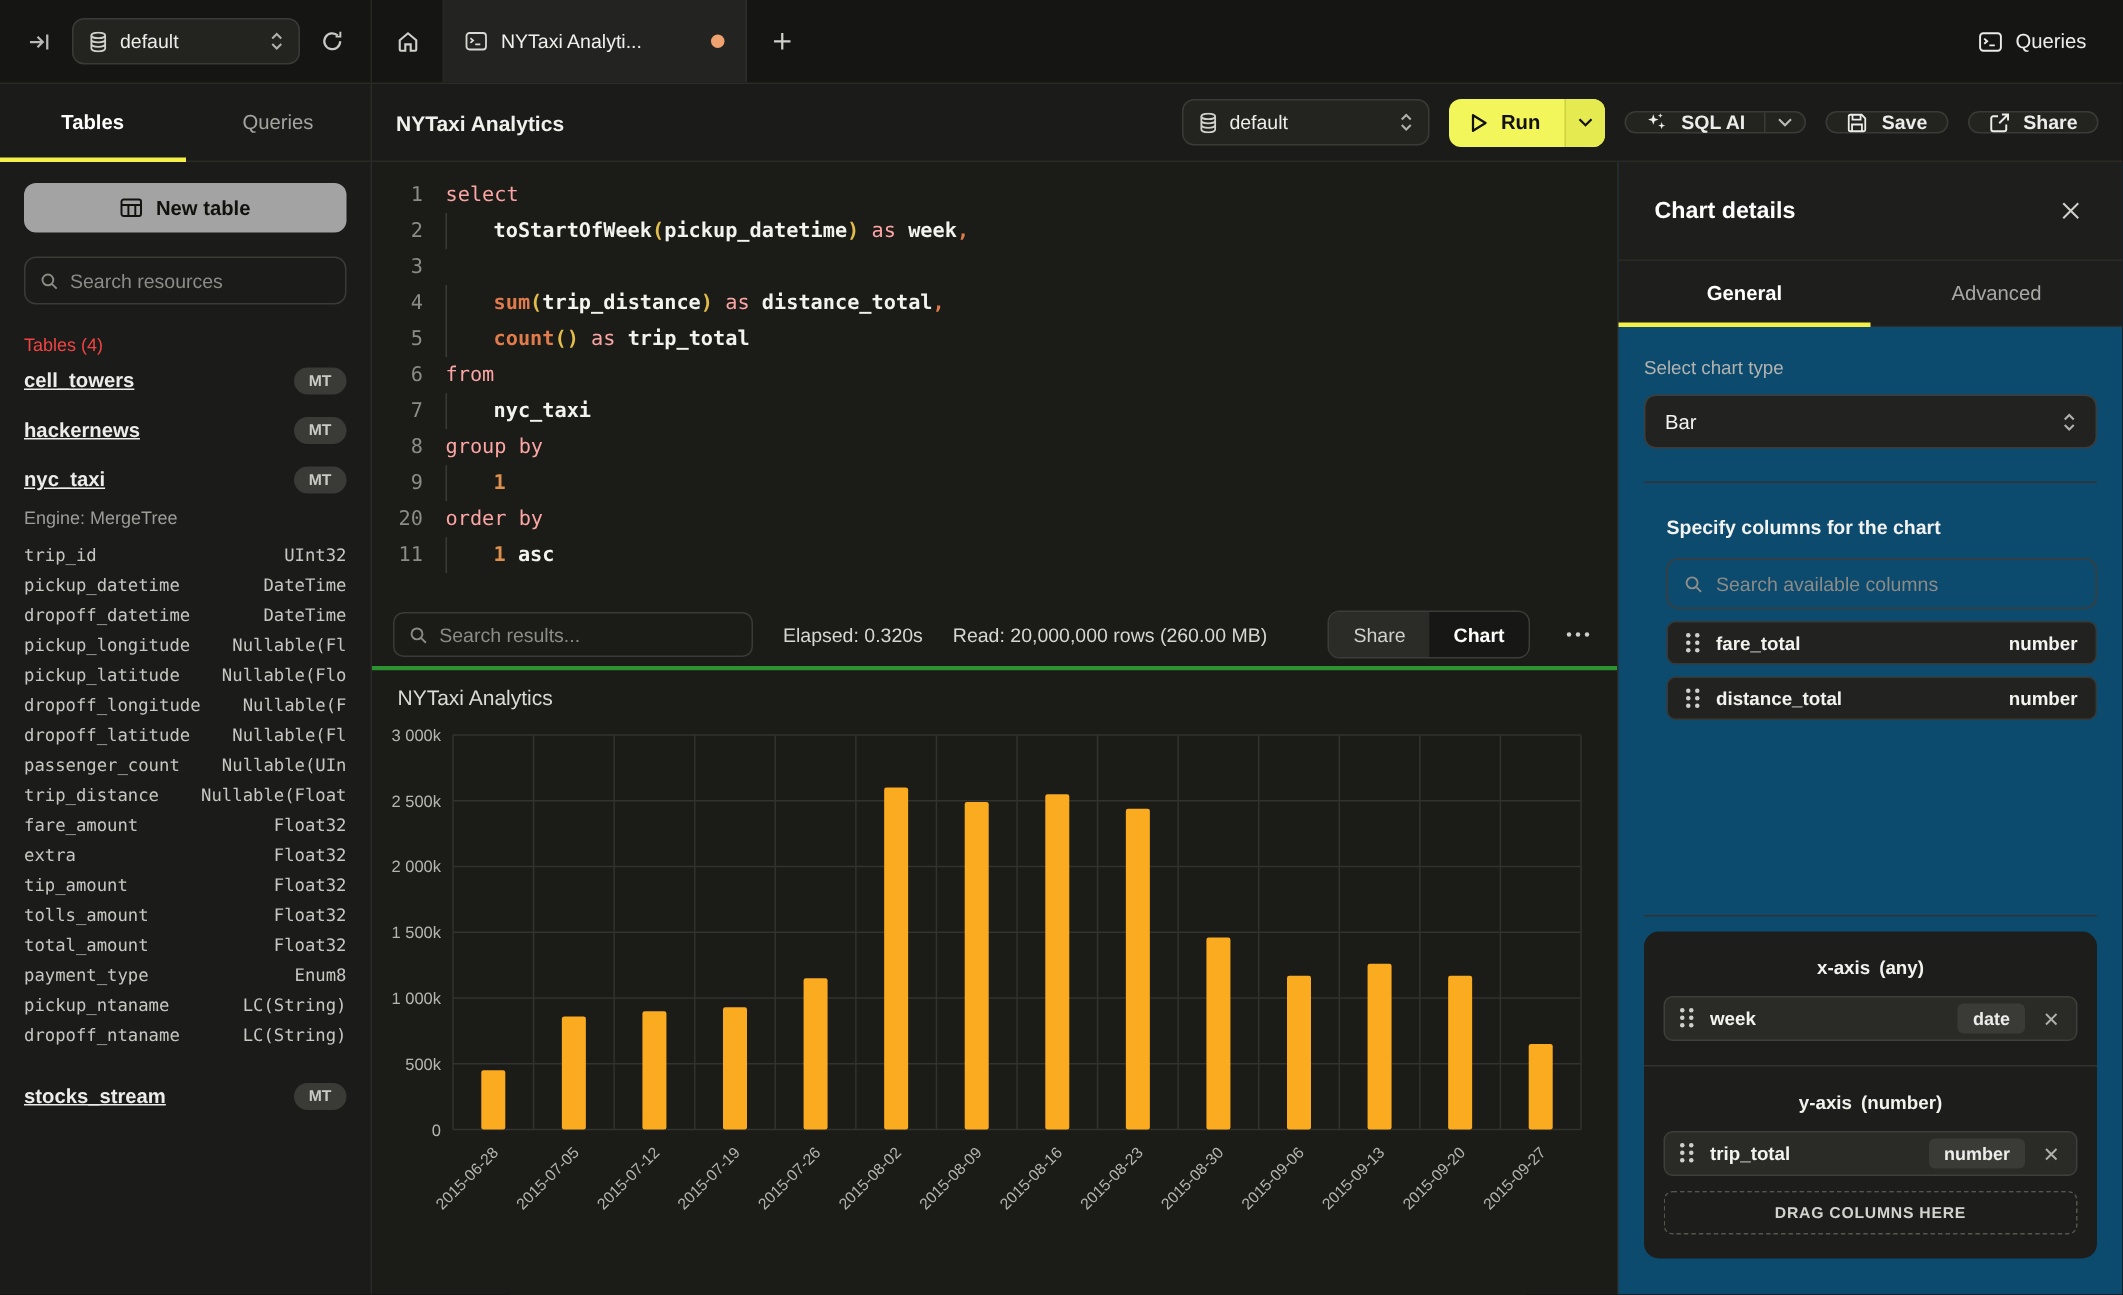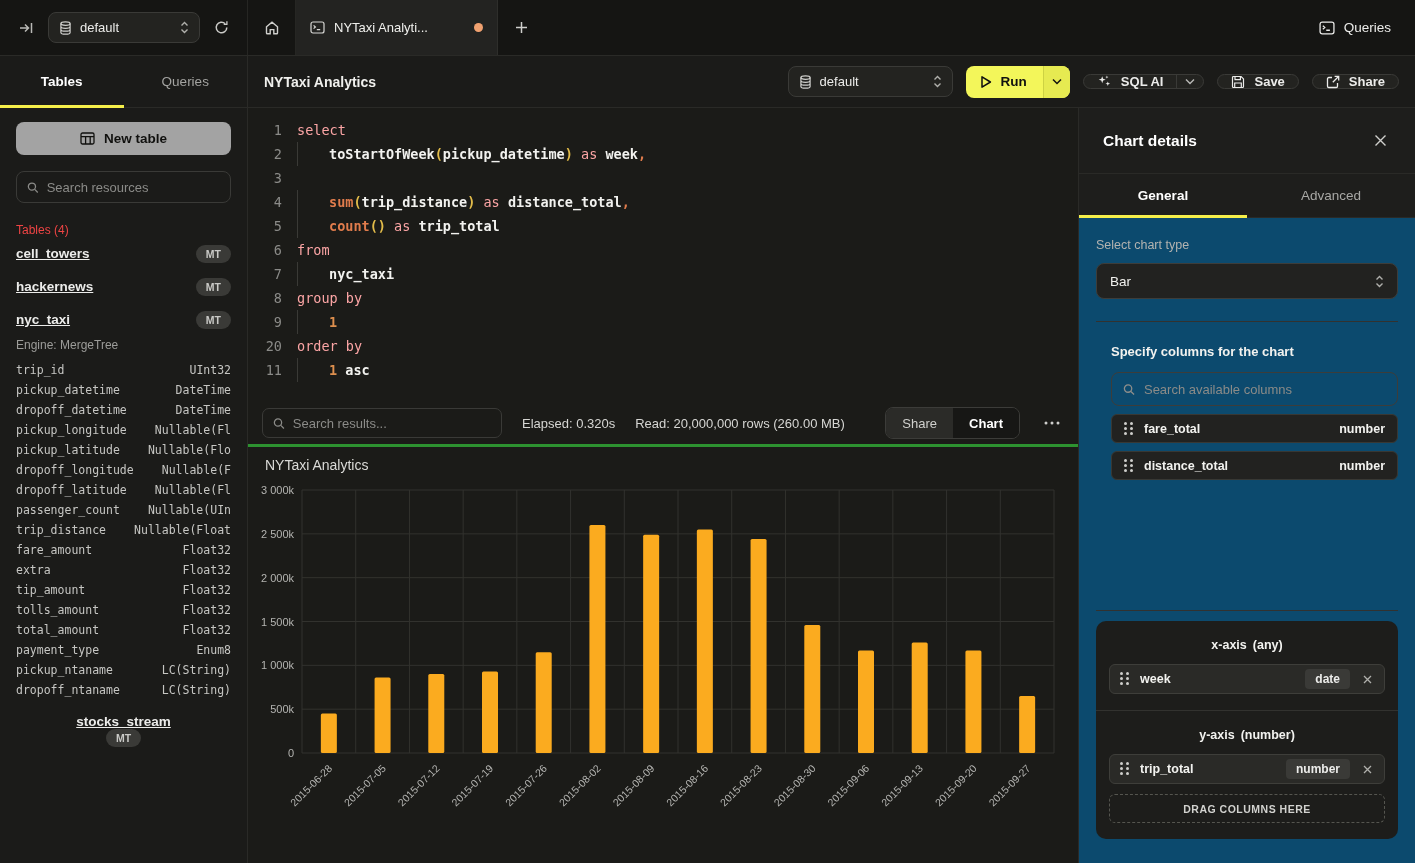--- a/index.html
+++ b/index.html
@@ -45,21 +45,21 @@
   .side-tab.active::after { content:""; position:absolute; left:0; right:0; bottom:-1px; height:3px; background:#f5ef4a; }
   .side-body { padding:14px 16px 0; }
   .new-table { width:100%; height:33px; background:#a3a3a3; color:#11110f; font-weight:bold; font-size:13.5px; border-radius:8px; display:flex; align-items:center; justify-content:center; gap:9px; }
   .search-input { margin-top:16px; height:32px; border:1px solid #3a3a37; border-radius:8px; display:flex; align-items:center; gap:8px; padding:0 10px; color:#8b8b88; }
   .sec-title { margin-top:20px; font-size:12px; color:#ef4444; }
   .table-row { display:flex; align-items:center; justify-content:space-between; height:33px; cursor:pointer; }
   .table-row .t-name { font-size:13.5px; font-weight:bold; color:#ececea;text-decoration:underline; }
   .mt-badge { background:#3a3a37; color:#c9c9c6; border-radius:10px; font-size:10.5px; font-weight:bold; padding:3px 10px; }
   .engine-line { font-size:12px; color:#9c9c99; margin:2px 0 8px; }
   .col-row { display:flex; justify-content:space-between; font-family:"DejaVu Sans Mono", monospace; font-size:11.5px; color:#c6c6c3; line-height:20px; }
-  .gap-top { margin-top:14px;flex-direction:column; }
+  .gap-top { margin-top:14px; }
 
   
   .mt-title { font-size:14px; font-weight:bold; color:#f0f0ed; }
   .mt-actions { margin-left:auto; display:flex; align-items:center; gap:13px; }
   .run-btn { display:flex; align-items:stretch; height:32px; border-radius:8px; overflow:hidden; background:#f3f65a; color:#11110f; }
   .run-main { display:flex; align-items:center; gap:9px; padding:0 16px 0 14px; font-weight:bold; font-size:13.5px; }
   .run-caret { display:flex; align-items:center; padding:0 8px; background:#e6ea51; border-left:1px solid #cdd243; }
   .ghost-btn { display:flex; align-items:stretch; height:15px; border:1px solid #3a3a37; border-radius:8px; background:#232320; color:#ececea; }
   .gb-main { display:flex; align-items:center; gap:9px; padding:0 13px; font-weight:bold; font-size:13px; }
   .gb-caret { display:flex; align-items:center; padding:0 8px; border-left:1px solid #3a3a37; color:#b9b9b6; }

